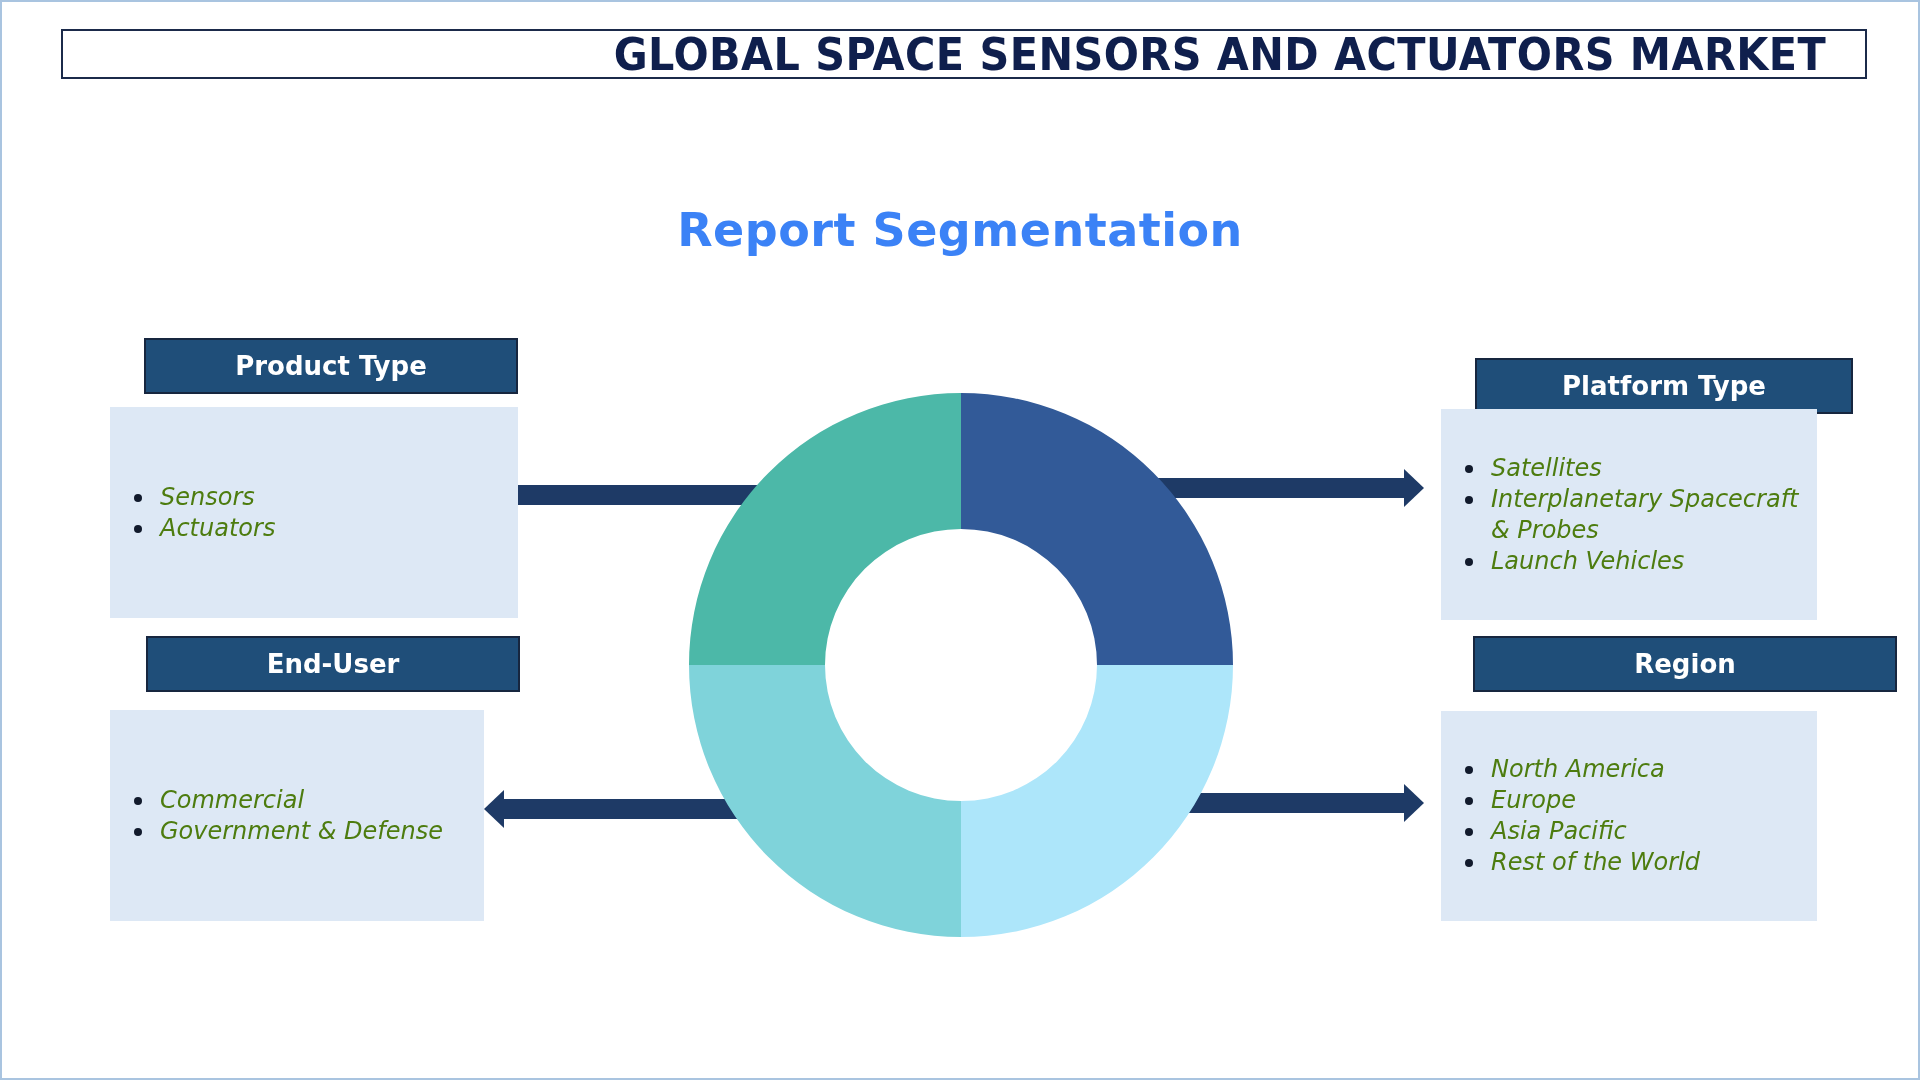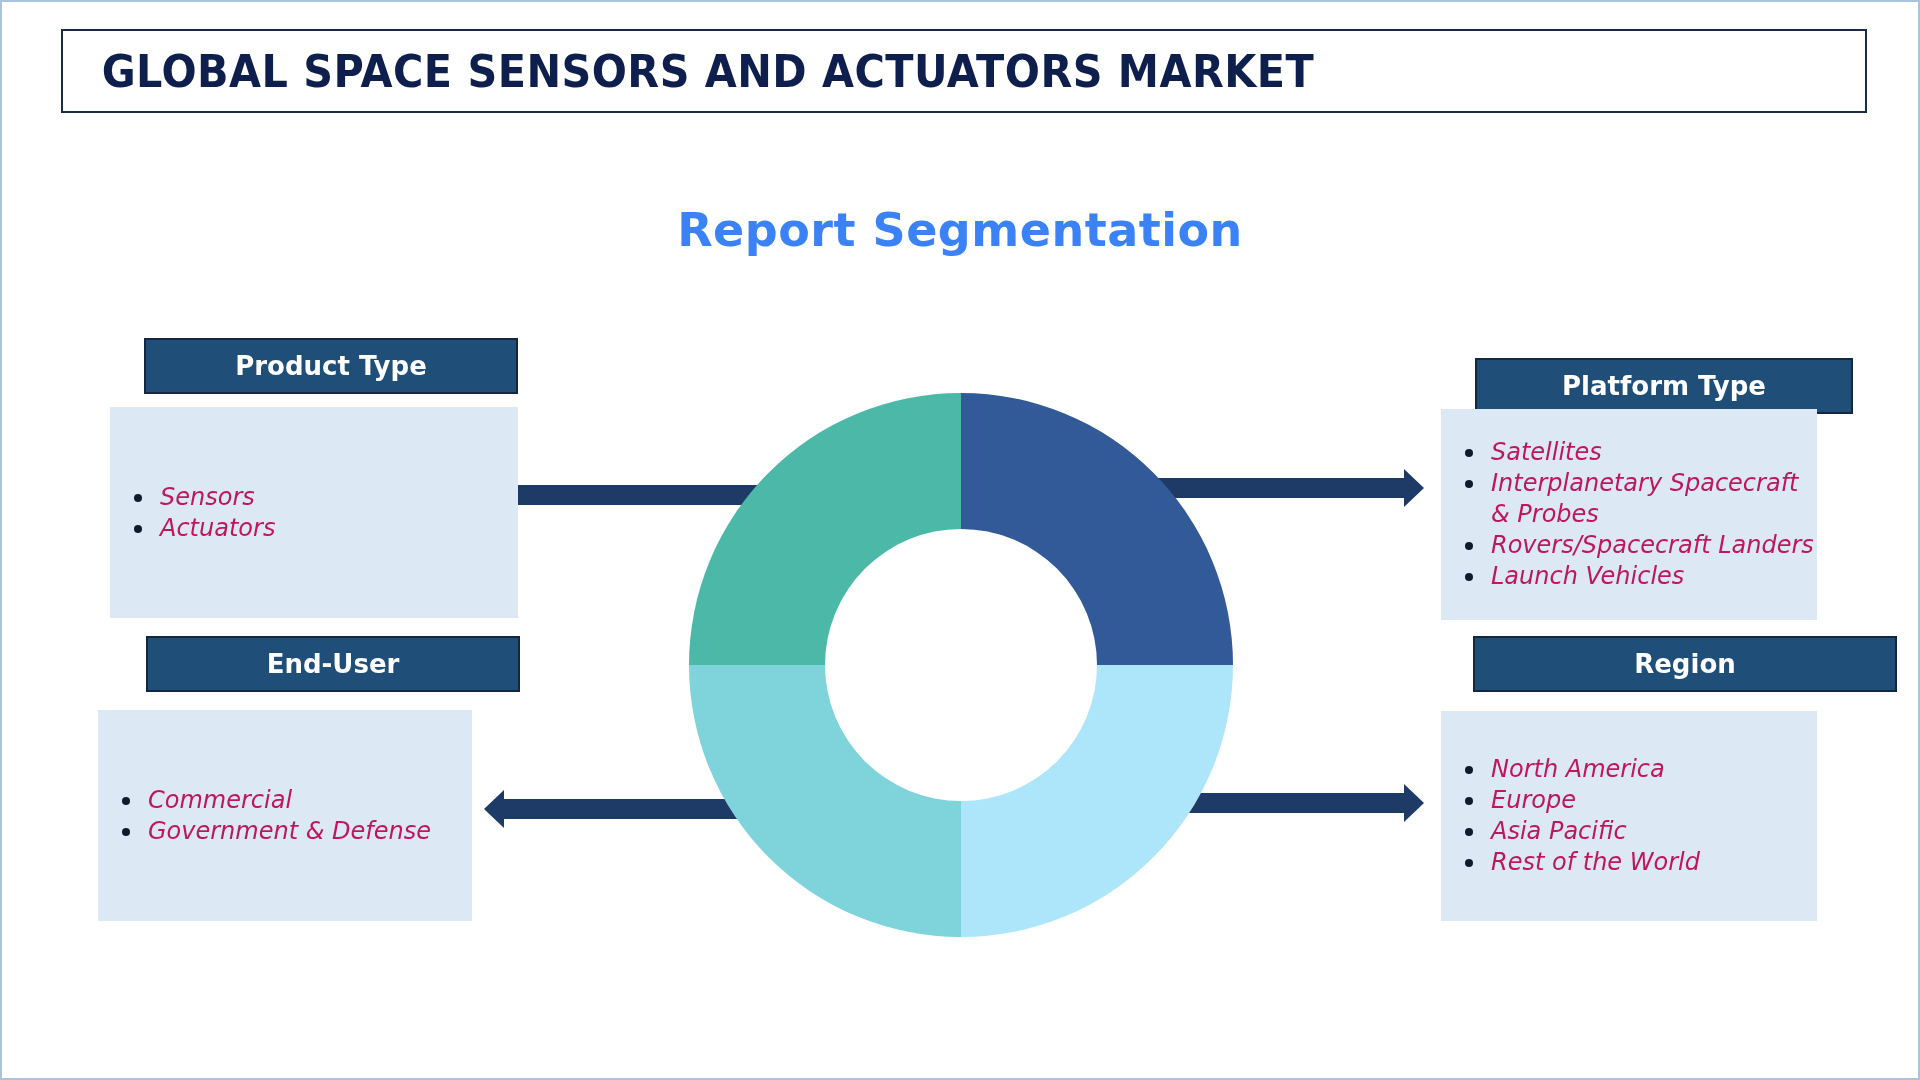--- a/index.html
+++ b/index.html
@@ -5,23 +5,23 @@
   html, body { margin:0; padding:0; }
   body {
     width:1920px; height:1080px; position:relative; overflow:hidden;
     background:#ffffff; font-family:"Liberation Sans", sans-serif;
   }
   .frame {
     position:absolute; left:0; top:0; width:1916px; height:1076px;
     border:2px solid #a9c4e0;
   }
   .title-box {
-    position:absolute; left:61px; top:29px; width:1806px; height:84px;
+    position:absolute; left:61px; top:29px; width:1806px; height:50px;
     border:2px solid #1b2a4a; box-sizing:border-box;
-    display:flex; align-items:center; justify-content:flex-start;
+    display:flex; align-items:center; justify-content:flex-end;
   }
   .title-text {
     font-family:"DejaVu Sans", sans-serif; font-weight:bold;
     font-size:44px; color:#0f1f4d; letter-spacing:0.5px;
     transform:scaleX(0.94);
   }
   .subtitle {
     position:absolute; left:0; width:1920px; top:203px; text-align:center;
     font-family:"DejaVu Sans", sans-serif; font-weight:bold;
     font-size:46px; color:#3b82f6; letter-spacing:0.5px;
@@ -34,21 +34,21 @@
   }
   .seg-body {
     position:absolute; background:#dde8f5; box-sizing:border-box;
     display:flex; align-items:center;
   }
   .seg-body ul {
     margin:0; padding:0 0 0 50px; list-style:none;
   }
   .seg-body li {
     position:relative; font-family:"DejaVu Sans", sans-serif; font-style:italic;
-    font-size:24px; line-height:31px; color:#be185d;
+    font-size:24px; line-height:31px; color:#4d7c0f;
   }
   .seg-body li::before {
     content:""; position:absolute; left:-26px; top:12px;
     width:8px; height:8px; border-radius:50%; background:#111a2c;
   }
   .seg-body li.cont::before { display:none; }
   svg.diagram { position:absolute; left:0; top:0; }
 </style>
 </head>
 <body>
@@ -94,36 +94,35 @@
 <div class="seg-body" style="left:110px; top:407px; width:408px; height:211px;">
   <ul>
     <li>Sensors</li>
     <li>Actuators</li>
   </ul>
 </div>
 
 <div class="seg-header" style="left:110px; top:636px; width:374px;">
   <span>End-User</span>
 </div>
-<div class="seg-body" style="left:98px; top:710px; width:374px; height:211px;">
+<div class="seg-body" style="left:110px; top:710px; width:374px; height:211px;">
   <ul>
     <li>Commercial</li>
     <li>Government &amp; Defense</li>
   </ul>
 </div>
 
 <div class="seg-header" style="left:1439px; top:358px; width:378px;">
   <span>Platform Type</span>
 </div>
 <div class="seg-body" style="left:1441px; top:409px; width:376px; height:211px;">
   <ul>
     <li>Satellites</li>
     <li>Interplanetary Spacecraft</li>
     <li class="cont">&amp; Probes</li>
-    <li>Rovers/Spacecraft Landers</li>
     <li>Launch Vehicles</li>
   </ul>
 </div>
 
 <div class="seg-header" style="left:1437px; top:636px; width:424px;">
   <span>Region</span>
 </div>
 <div class="seg-body" style="left:1441px; top:711px; width:376px; height:210px;">
   <ul>
     <li>North America</li>

